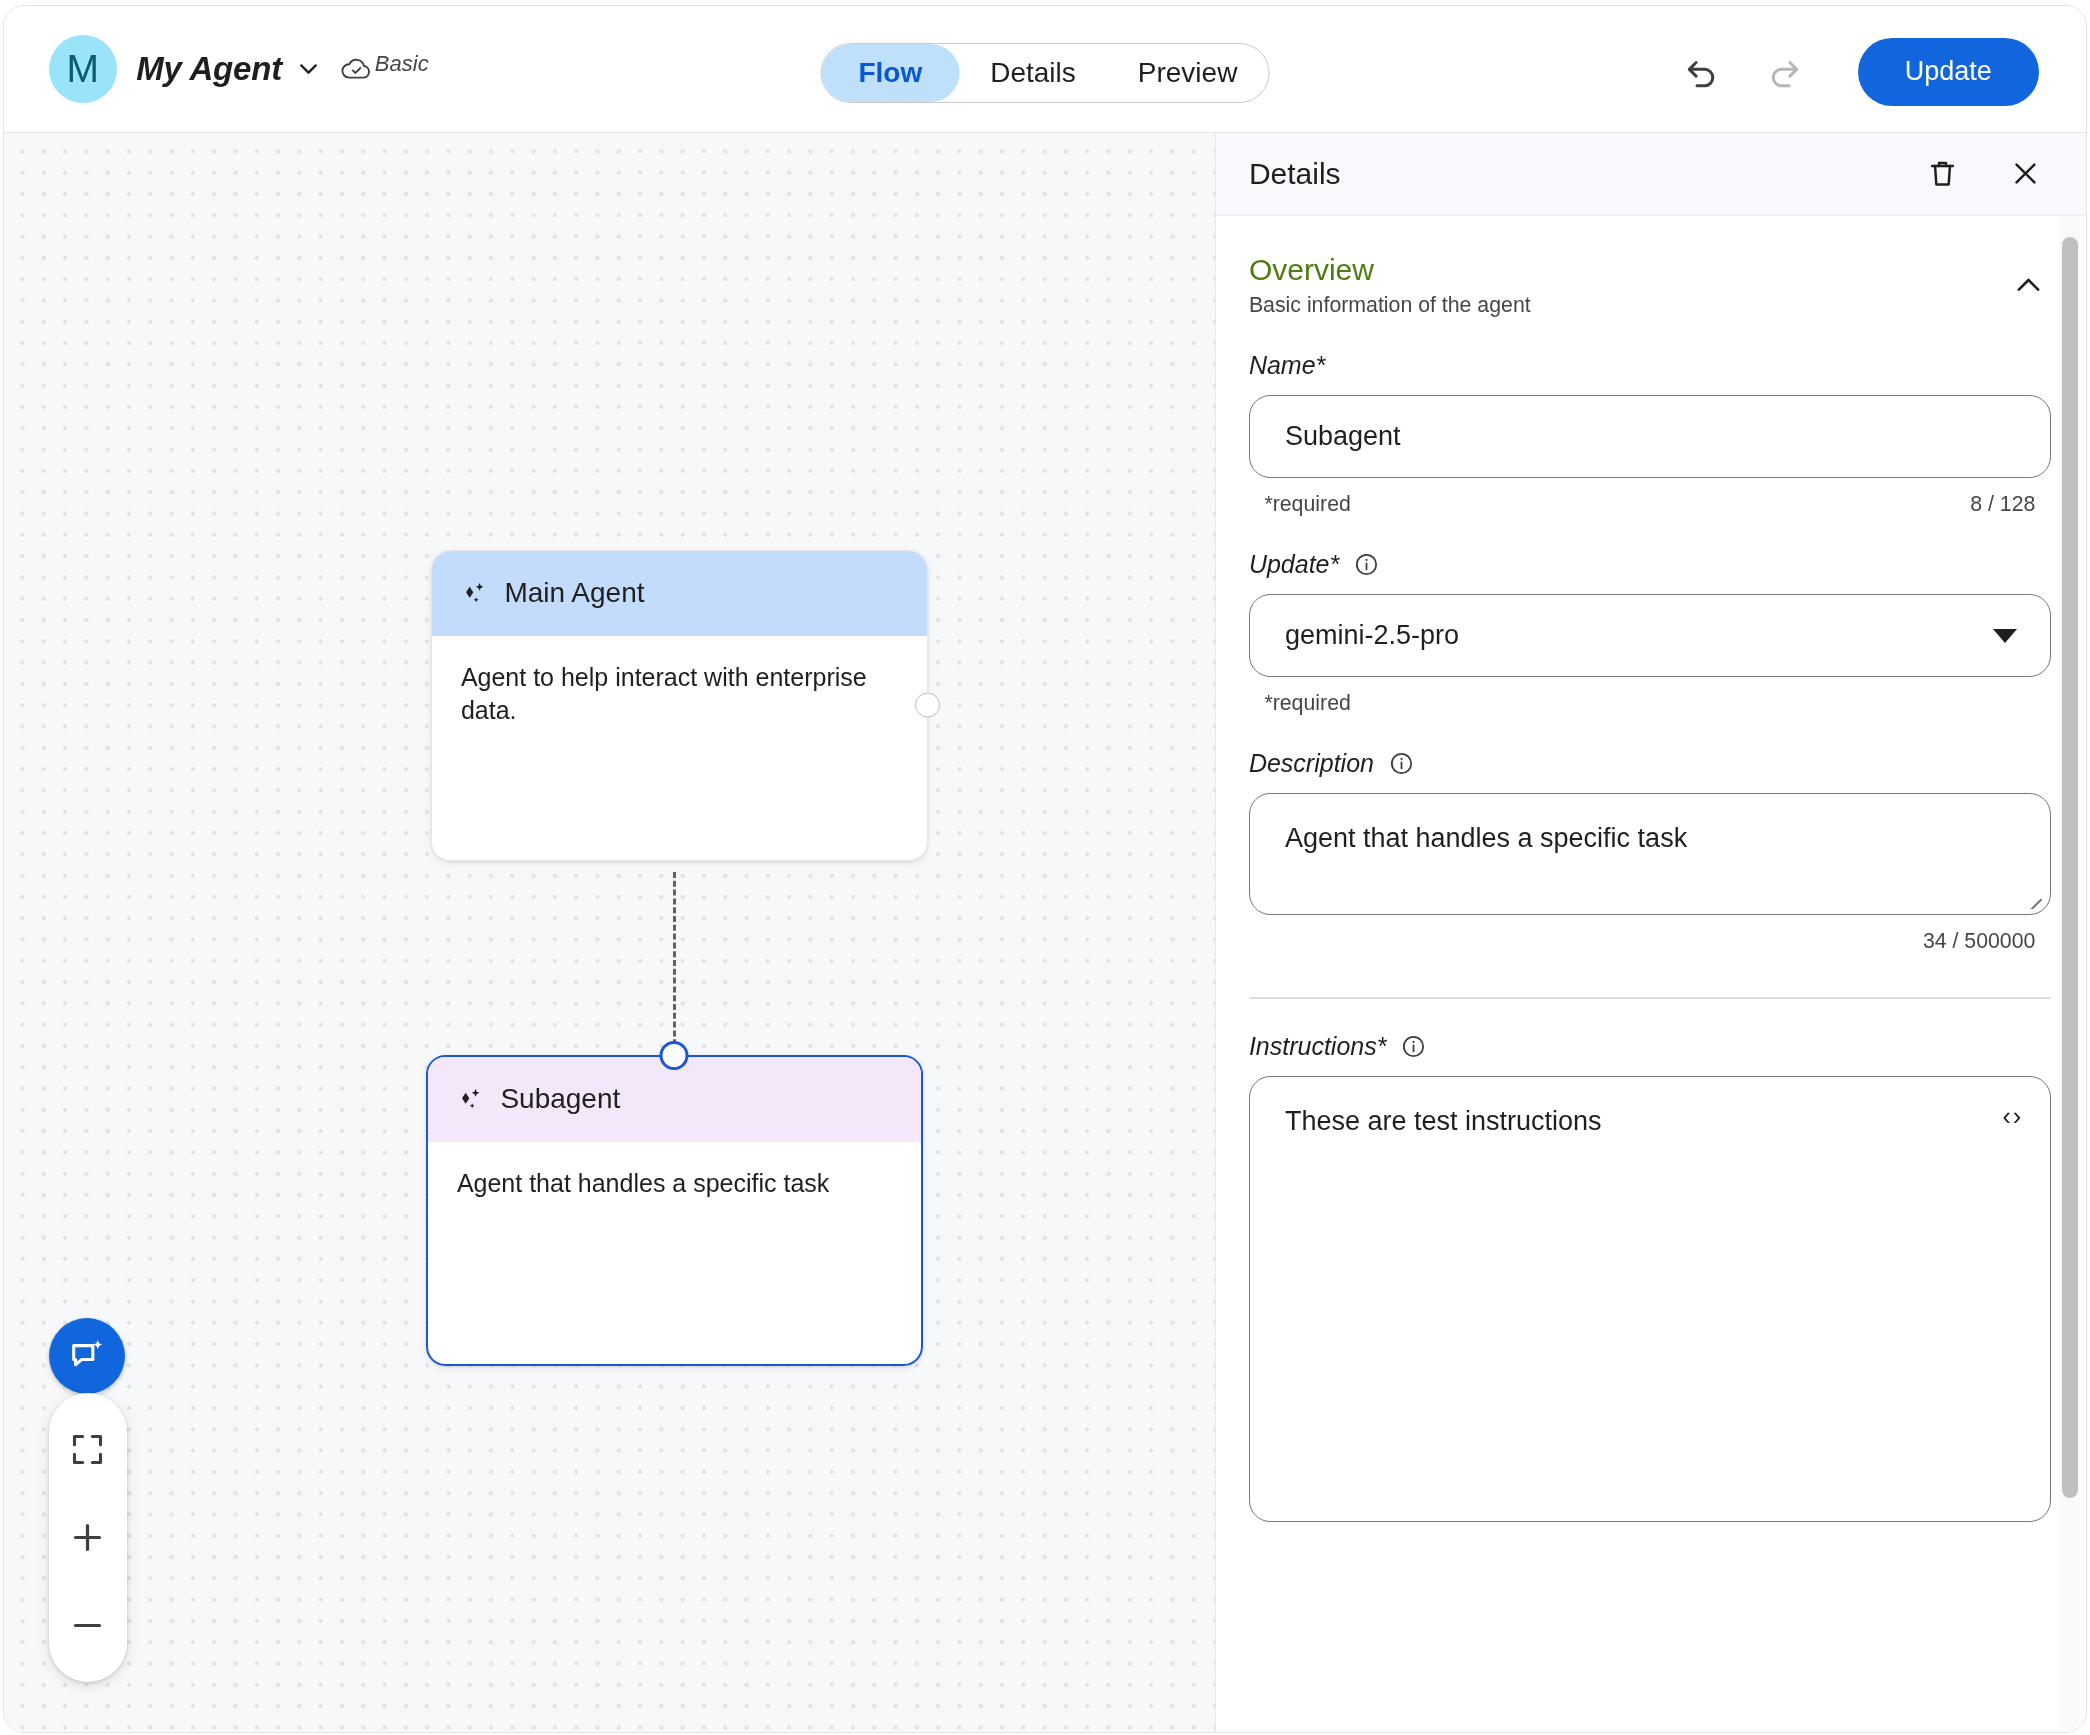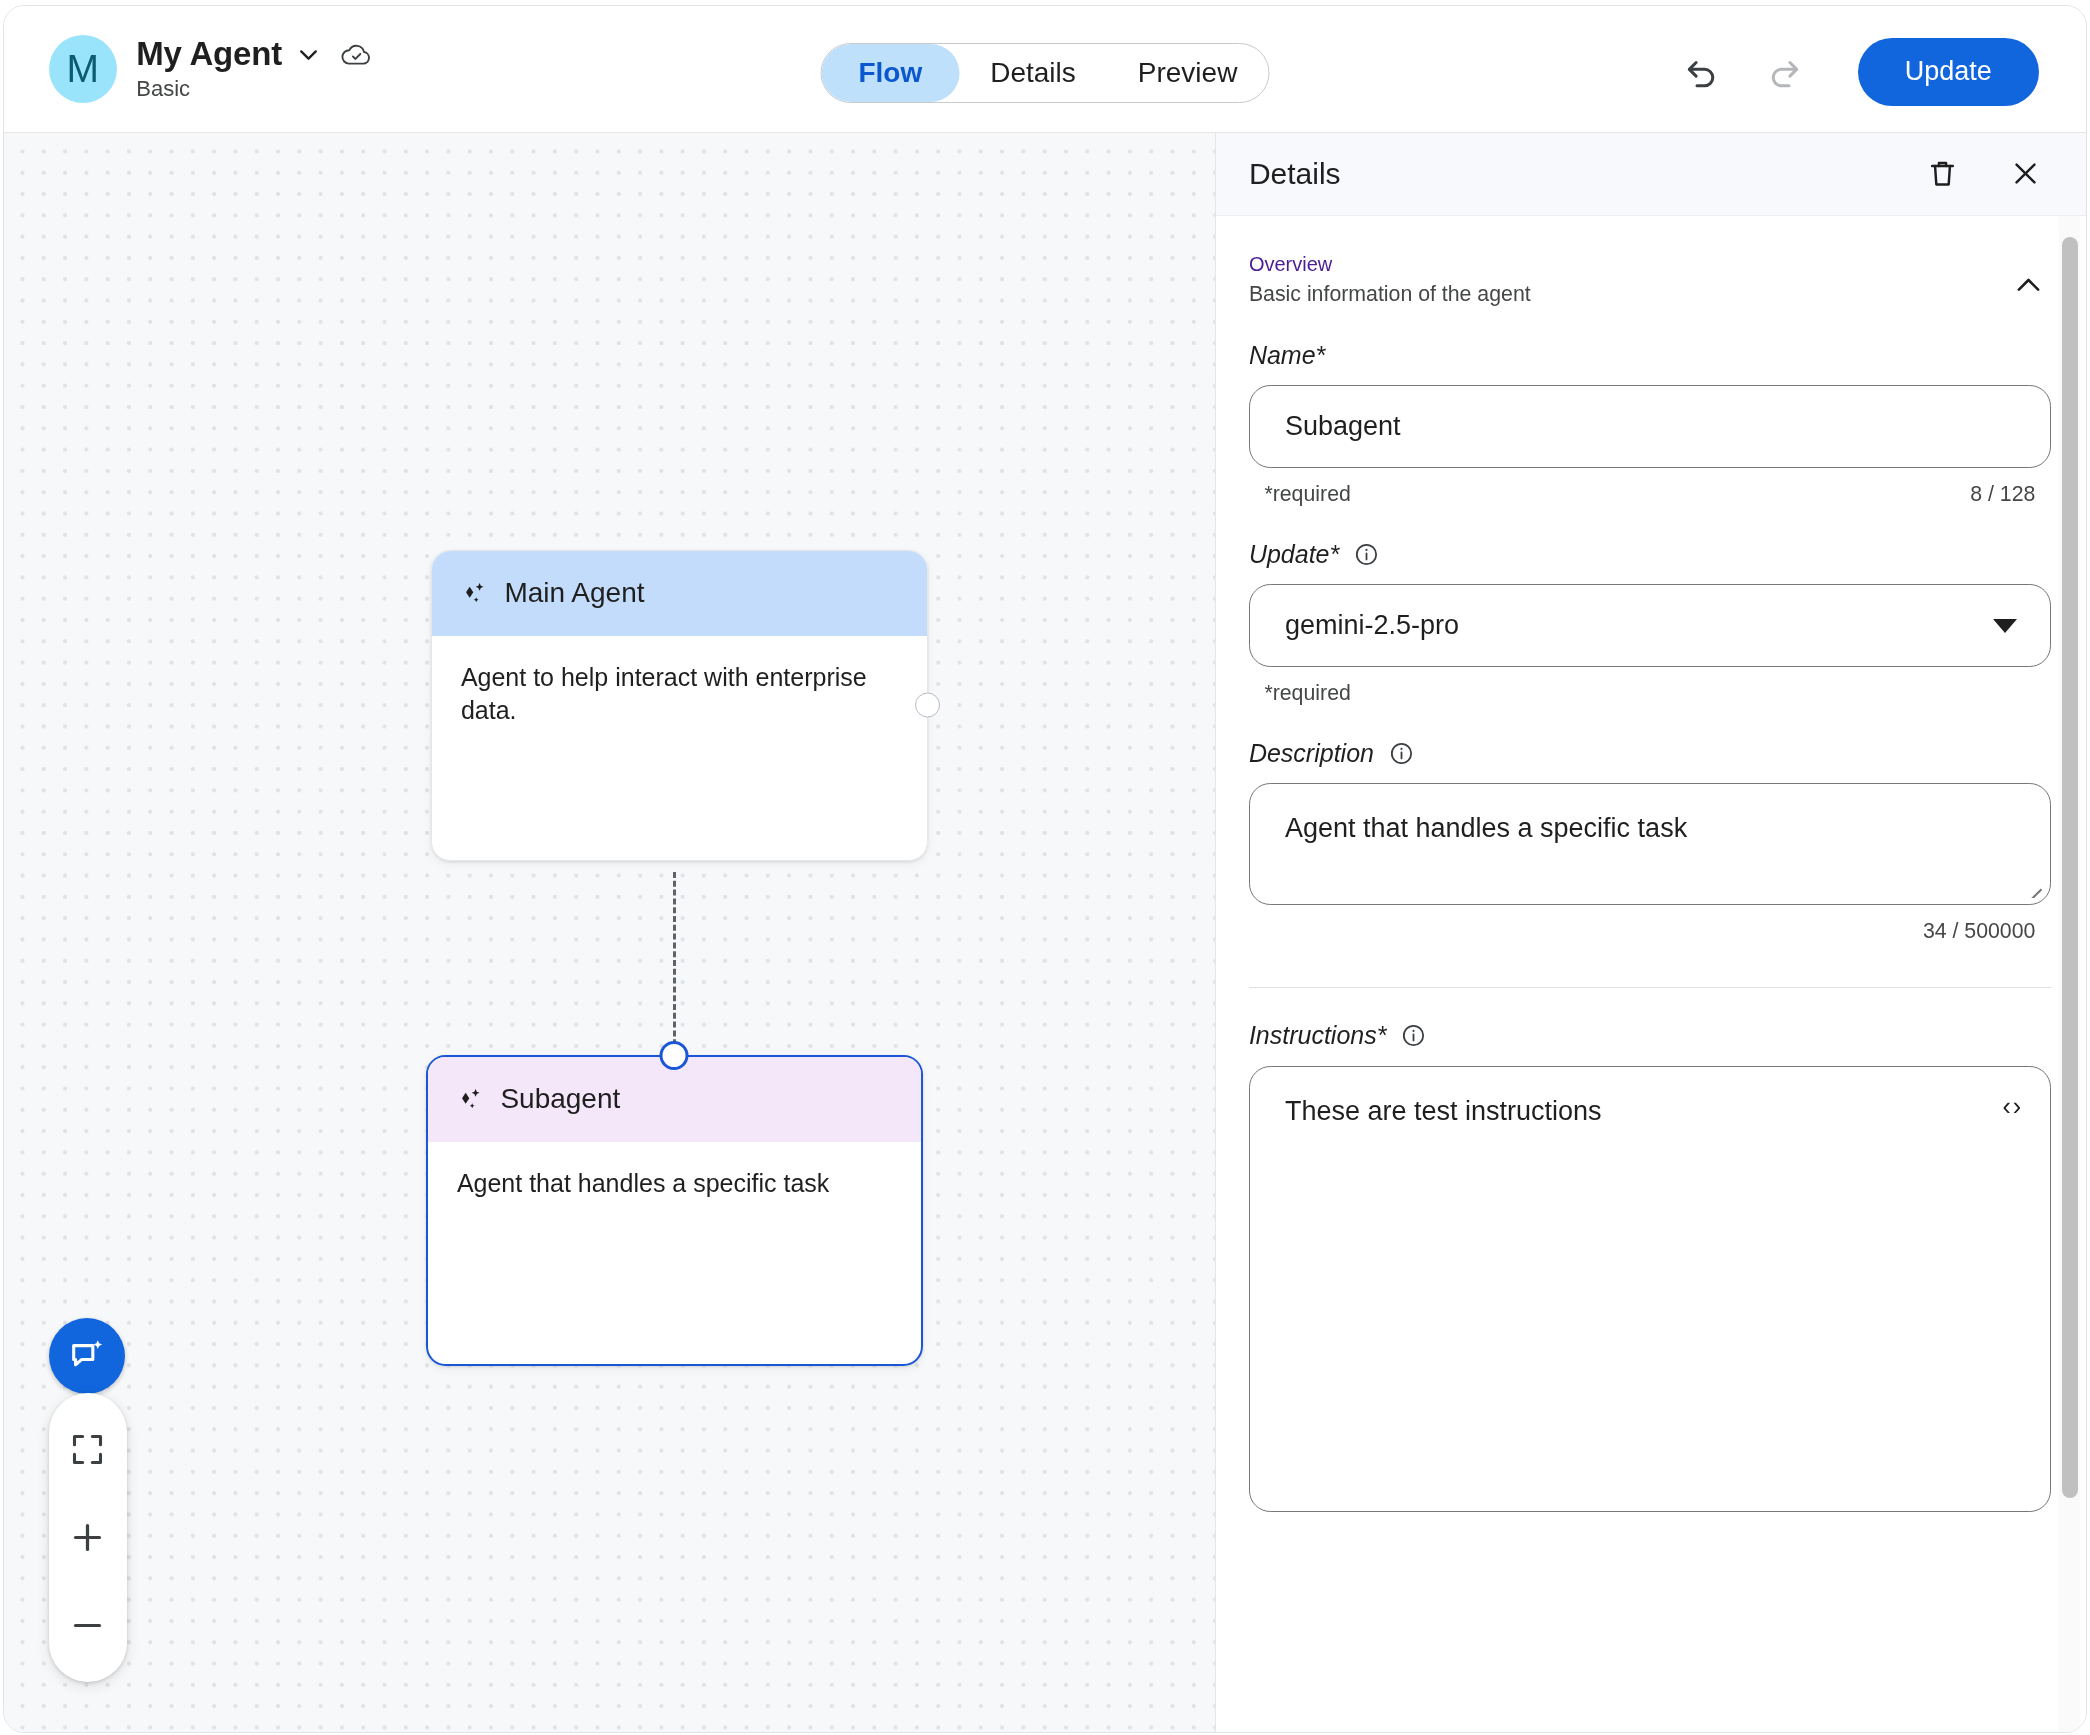--- a/index.html
+++ b/index.html
@@ -40,21 +40,21 @@
   }
   .avatar {
     width: 68px; height: 68px;
     border-radius: 50%;
     background: #9ae4fb;
     color: #0b5c70;
     display: flex; align-items: center; justify-content: center;
     font-size: 39px; font-weight: 400;
     letter-spacing: 0.5px;
   }
-  .brand-text { display: flex; flex-direction: column; gap: 1.9px; }
+  .brand-text { display: flex; flex-direction: row; gap: 1.9px; font-style: italic; }
   .brand-row { display: flex; align-items: center; gap: 13.6px; }
   .agent-title {
     font-size: 33px; font-weight: 700; color: #1f1f1f; letter-spacing: -0.2px;
   }
   .agent-sub { font-size: 22px; color: #444746; margin-top: 1px; }
   .chev-down {
     width: 25px; height: 25px; display: block;
   }
   .cloud-icon { width: 33px; height: 33px; display: block; margin-left: 5.8px; }
 
@@ -239,21 +239,21 @@
     overflow: hidden;
     padding: 0 35px 0 33px;
     position: relative;
   }
 
   .section-head {
     display: flex; align-items: flex-start;
     padding-top: 37px;
   }
   .section-head .txt { flex: 1; }
-  .section-title { font-size: 20px; color: #4c1d95; font-weight: 400; }
+  .section-title { font-size: 30px; color: #4d7c0f; font-weight: 400; }
   .section-desc { font-size: 21.3px; color: #444746; margin-top: 5.8px; }
   .chev-up-btn {
     background: transparent; border: none; cursor: pointer;
     width: 45px; height: 45px; display:flex; align-items:center; justify-content:center;
     margin-top: 9.7px;
   }
 
   .field { margin-top: 33px; }
   .field-label {
     font-size: 25px; color: #1f1f1f;

